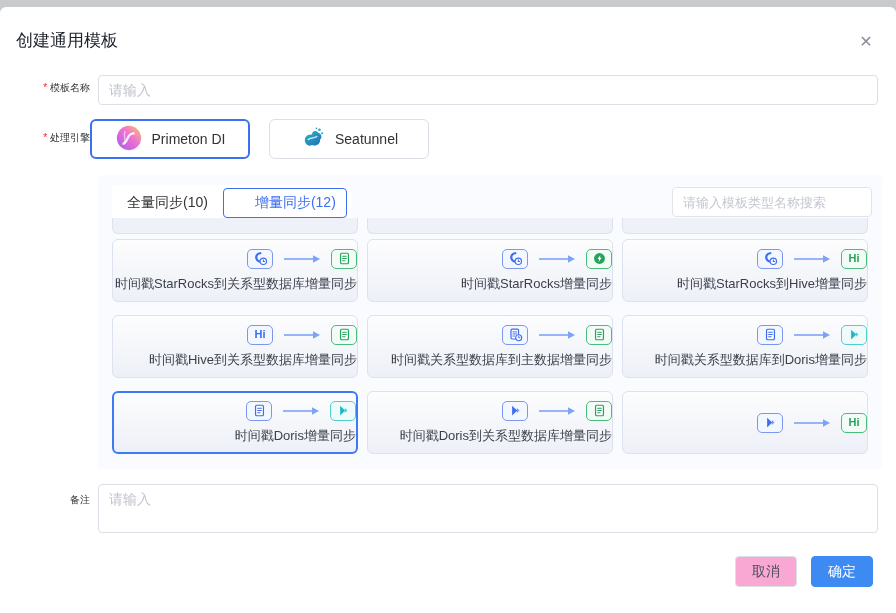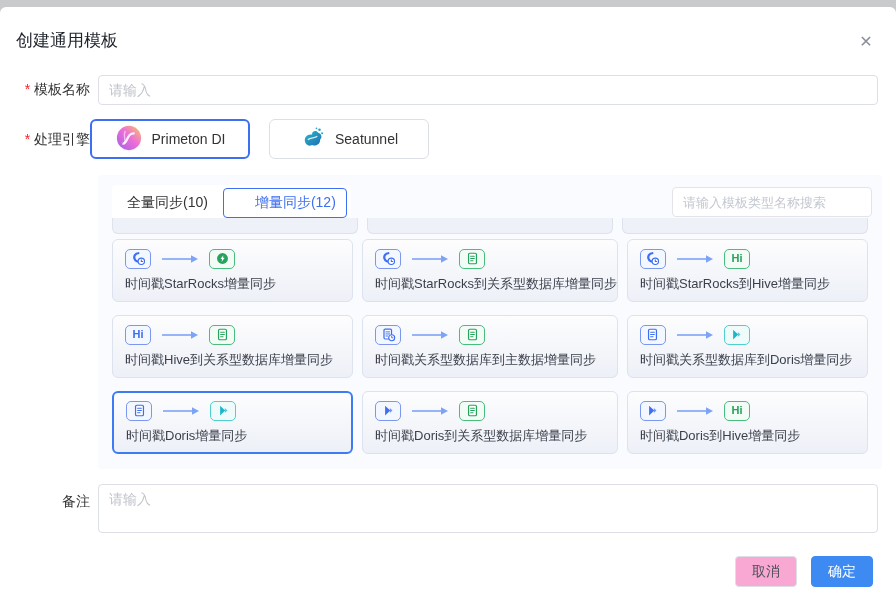--- a/index.html
+++ b/index.html
@@ -3,21 +3,21 @@
 <meta charset="utf-8">
 <style>
   * { margin:0; padding:0; box-sizing:border-box; }
   html,body { width:896px; height:613px; }
   body { background:#c9cacc; font-family:"Liberation Sans","DejaVu Sans",sans-serif; color:#303133; }
   .dialog { position:absolute; left:0; top:7px; width:896px; height:606px; background:#fff; border-radius:6px 6px 0 0; overflow:hidden; }
 
   .dlg-title { position:absolute; left:16px; top:22px; font-size:17px; color:#1d2129; }
   .dlg-close { position:absolute; right:18px; top:22px; width:24px; height:24px; display:flex; align-items:center; justify-content:center; font-size:16px; color:#8a8f99; cursor:pointer; }
 
-  .form-label { position:absolute; font-size:14px; color:#333; text-align:right; width:76px; left:14px; }
+  .form-label { position:absolute; font-size:10px; color:#333; text-align:right; width:76px; left:14px; }
   .req::before { content:"* "; color:#f5222d; }
   .lbl-name { top:74px; }
   .lbl-engine { top:124px; }
   .lbl-remark { top:486px; width:76px; }
 
   .txt-input { position:absolute; left:98px; width:780px; height:30px; border:1px solid #dcdfe6; border-radius:4px; padding:0 10px; font-size:14px; color:#303133; outline:none; background:#fff; font-family:inherit; }
   .txt-input::placeholder { color:#c0c4cc; }
   .inp-name { top:68px; }
 
   .engine-row { position:absolute; left:90px; top:112px; display:flex; gap:19px; }
@@ -28,21 +28,21 @@
   .tab-group { position:absolute; left:14px; top:10px; background:#fff; border-radius:4px; padding:3px 4px; display:flex; align-items:center; gap:4px;justify-content:center; }
   .tab { padding:5px 10px; font-size:14px; color:#333; border:1px solid transparent; border-radius:4px; cursor:pointer; white-space:nowrap; }
   .tab.active { color:#3d6ff2; border-color:#3d6ff2; background:#fff;padding-left:31px; }
   .search-input { position:absolute; right:10px; top:12px; width:200px; height:30px; border:1px solid #e2e4ea; border-radius:4px; background:#fff; padding:0 10px; font-size:13px; color:#303133; outline:none; font-family:inherit; }
   .search-input::placeholder { color:#c3c7cf; }
 
   .partials { position:absolute; left:14px; right:14px; top:43px; display:grid; grid-template-columns:repeat(3,1fr); gap:9px; }
   .partial-card { height:16px; background:#eef1f7; border:1px solid #dde3ee; border-top:none; border-radius:0 0 6px 6px; }
 
   .cards { position:absolute; left:14px; right:14px; top:64px; display:grid; grid-template-columns:repeat(3,1fr); gap:13px 9px; }
-  .card { height:63px; background:linear-gradient(180deg,#fdfdfe 0%,#edf0f7 100%); border:1px solid #dce2ee; border-radius:6px; display:flex; flex-direction:column; align-items:flex-start; justify-content:center; gap:6px; cursor:pointer;padding-left:12px; }
+  .card { height:63px; background:linear-gradient(180deg,#fdfdfe 0%,#edf0f7 100%); border:1px solid #dce2ee; border-radius:6px; display:flex; flex-direction:column; align-items:flex-end; justify-content:center; gap:6px; cursor:pointer; }
   .card.selected { border:2px solid #3d7bf5; }
   .card-icons { display:flex; align-items:center; gap:10px; }
   .card-label { font-size:13px; color:#3a3f4a; white-space:nowrap; }
 
   .tile { width:26px; height:20px; border-radius:5px; border:1px solid; display:flex; align-items:center; justify-content:center; }
   .tile svg { width:15px; height:15px; display:block; }
   .tile.blue { color:#3d6df0; border-color:#7b97f0; background:#f3f7ff; }
   .tile.green { color:#27a25c; border-color:#49bd7e; background:#f2fbf6; }
   .tile.teal { color:#1fb5c9; border-color:#4fd0cd; background:#effbfa; }
   .hi-t { font-size:11px; font-weight:bold; line-height:1; }
@@ -158,57 +158,57 @@
           <span class="tile blue">
               <svg>
                 <use href="#i-swirl-clock"></use>
               </svg>
             </span>
           <svg class="arrow-svg">
               <use href="#i-arrow"></use>
             </svg>
           <span class="tile green">
               <svg>
+                <use href="#i-doc"></use>
+              </svg>
+            </span>
+        </div>
+        <div class="card-label">时间戳StarRocks到关系型数据库增量同步</div>
+      </div>
+
+      <div class="card">
+        <div class="card-icons">
+          <span class="tile blue">
+              <svg>
+                <use href="#i-swirl-clock"></use>
+              </svg>
+            </span>
+          <svg class="arrow-svg">
+              <use href="#i-arrow"></use>
+            </svg>
+          <span class="tile green">
+              <svg>
                 <use href="#i-bolt"></use>
               </svg>
             </span>
         </div>
         <div class="card-label">时间戳StarRocks增量同步</div>
       </div>
 
       <div class="card">
         <div class="card-icons">
           <span class="tile blue">
               <svg>
                 <use href="#i-swirl-clock"></use>
               </svg>
             </span>
           <svg class="arrow-svg">
               <use href="#i-arrow"></use>
             </svg>
           <span class="tile green">
-              <svg>
-                <use href="#i-doc"></use>
-              </svg>
-            </span>
-        </div>
-        <div class="card-label">时间戳StarRocks到关系型数据库增量同步</div>
-      </div>
-
-      <div class="card">
-        <div class="card-icons">
-          <span class="tile blue">
-              <svg>
-                <use href="#i-swirl-clock"></use>
-              </svg>
-            </span>
-          <svg class="arrow-svg">
-              <use href="#i-arrow"></use>
-            </svg>
-          <span class="tile green">
               <span class="hi-t">Hi</span>
             </span>
         </div>
         <div class="card-label">时间戳StarRocks到Hive增量同步</div>
       </div>
 
       <div class="card">
         <div class="card-icons">
           <span class="tile blue">
               <span class="hi-t">Hi</span>
@@ -308,21 +308,20 @@
                 <use href="#i-doris"></use>
               </svg>
             </span>
           <svg class="arrow-svg">
               <use href="#i-arrow"></use>
             </svg>
           <span class="tile green">
               <span class="hi-t">Hi</span>
             </span>
         </div>
-        <div class="card-label">时间戳Doris到Hive增量同步</div>
       </div>
 
     </div>
   </div>
 
   <div class="form-label lbl-remark">备注</div>
   <textarea class="ta-remark" placeholder="请输入" style=""></textarea>
 
   <div class="footer">
     <button class="btn btn-cancel">取消</button>

